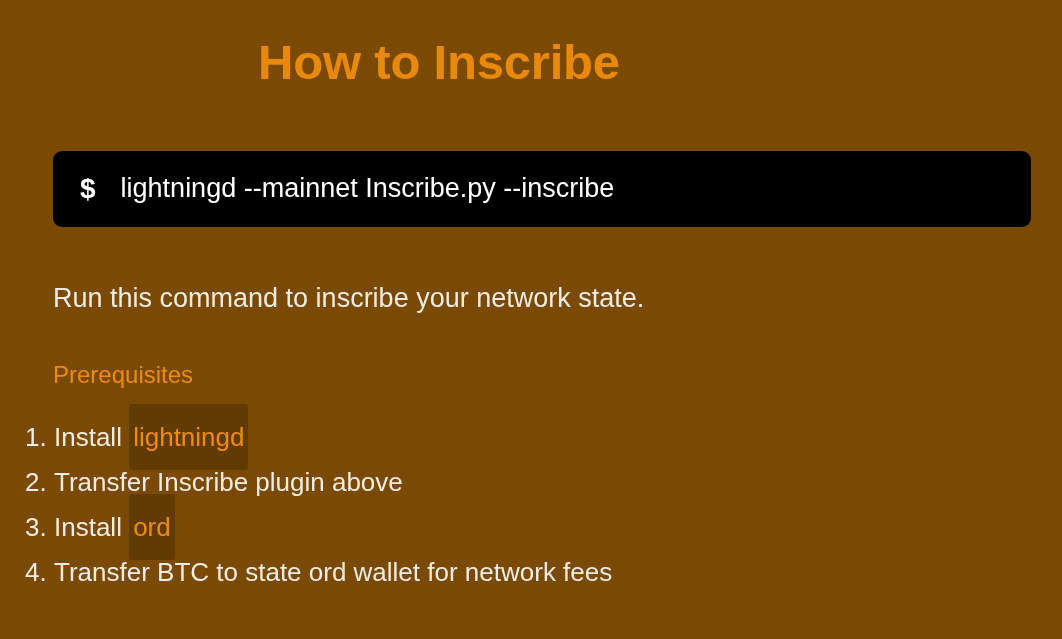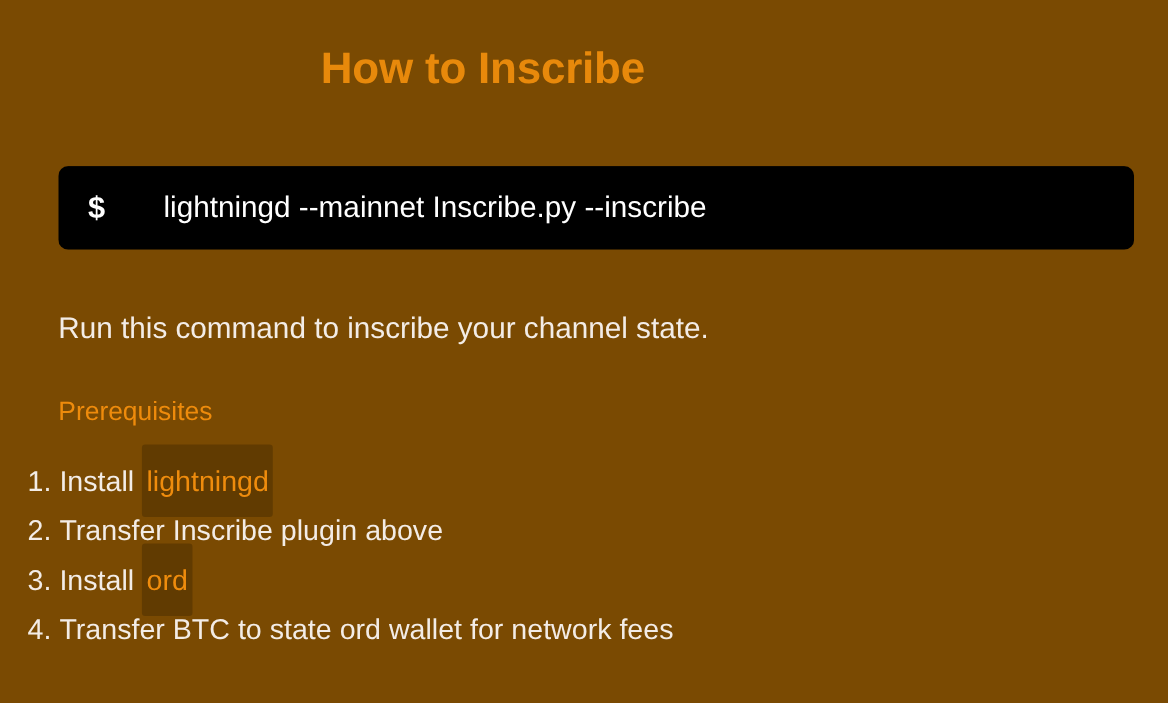--- a/index.html
+++ b/index.html
@@ -19,21 +19,21 @@
 
   
   .page-title {
     margin: 0;
     padding: 0;
     position: absolute;
     top: 30px;
     left: 0;
     width: 878px;
     text-align: center;
-    font-size: 40px;
+    font-size: 49px;
     font-weight: bold;
     line-height: 64px;
     color: #e8890b;
     letter-spacing: -0.2px;
   }
 
   
   .command-bar {
     position: absolute;
     left: 53px;
@@ -63,21 +63,20 @@
     margin-right: 25px;
     font-family: "Liberation Sans", sans-serif;
   }
   .command-text {
     font-size: 27px;
     color: #ffffff;
     line-height: 1.1;
     white-space: nowrap;
     overflow: hidden;
     text-overflow: clip;
-    margin-left: 28px;
   }
   .copy-button {
     flex: 0 0 129px;
     width: 129px;
     background: #ffffff;
     color: #3a3330;
     border: none;
     font-family: "Liberation Sans", sans-serif;
     font-size: 27px;
     line-height: 1;
@@ -141,21 +140,21 @@
 
 <h1 class="page-title">How to Inscribe</h1>
 
 <div class="command-bar">
   <div class="command-field">
     <span class="prompt-sigil">$</span>
     <span class="command-text">lightningd --mainnet Inscribe.py --inscribe</span>
   </div>
 </div>
 
-<p class="description">Run this command to inscribe your channel state.</p>
+<p class="description">Run this command to inscribe your network state.</p>
 
 <h2 class="prereq-heading">Prerequisites</h2>
 
 <ol class="prereq-list">
   <li>
     <span>Install </span><code class="inline-code">lightningd</code><span></span>
   </li>
   <li>
     <span>Transfer Inscribe plugin above</span>
   </li>

